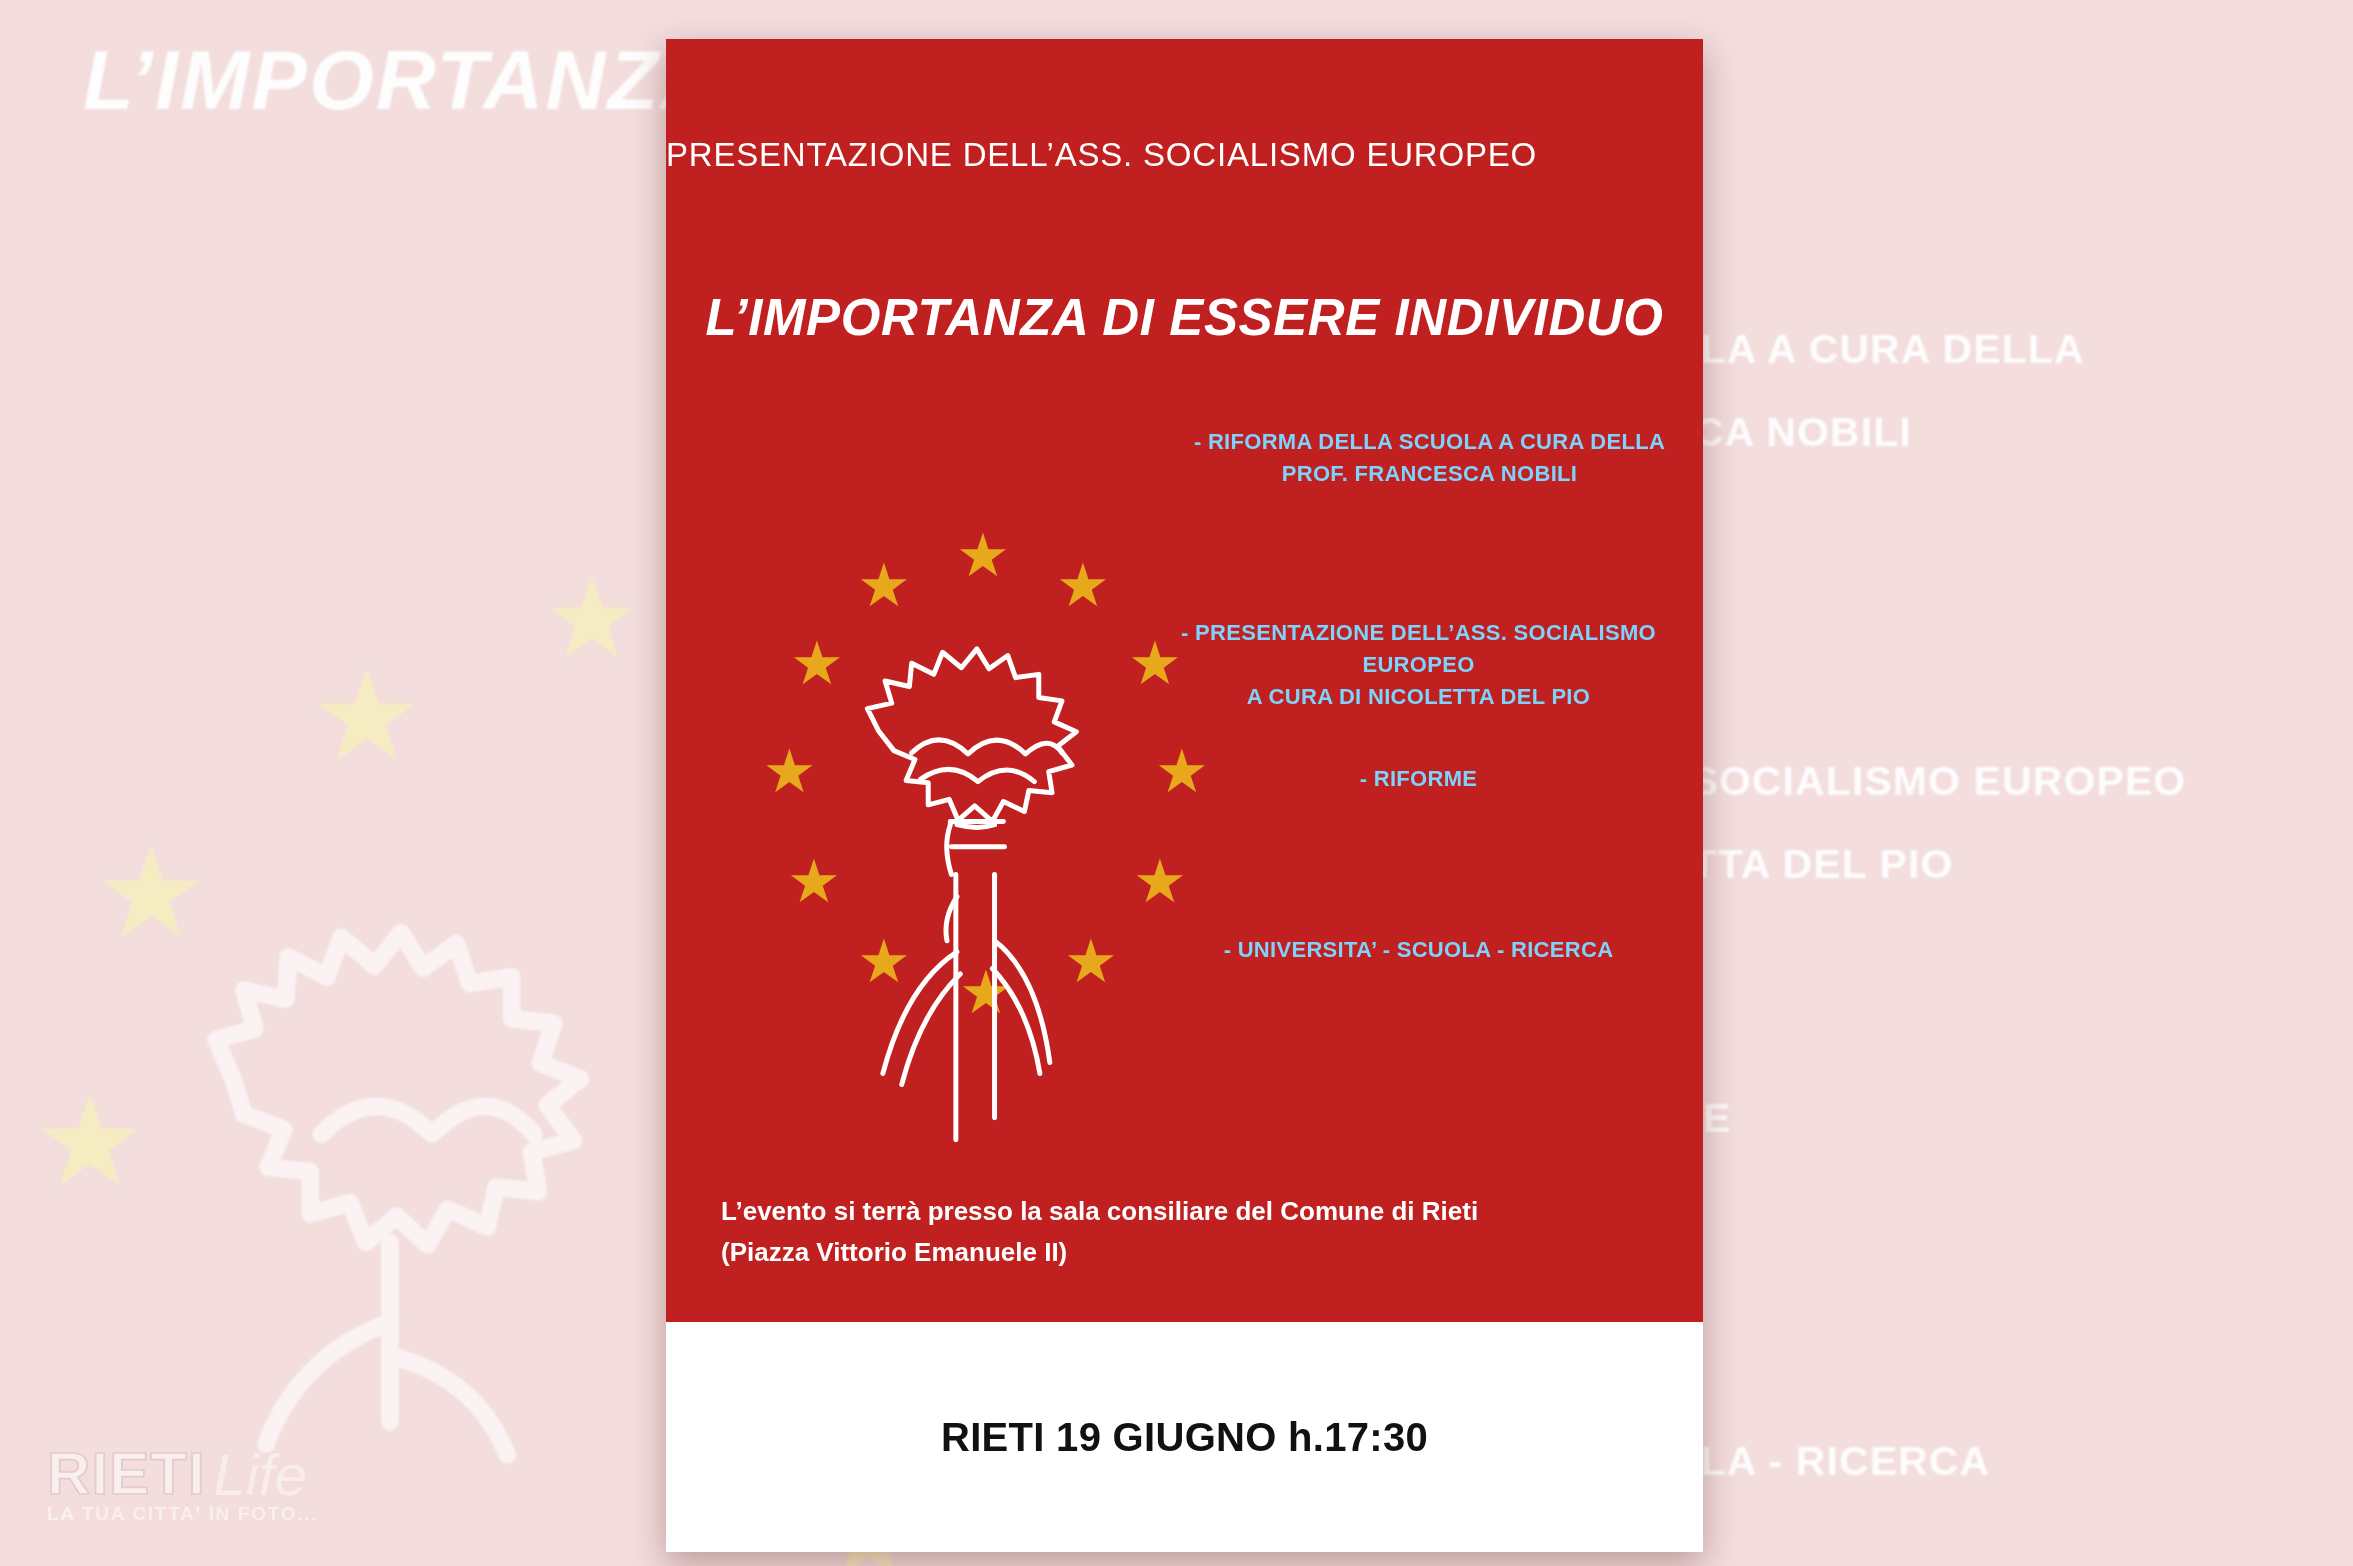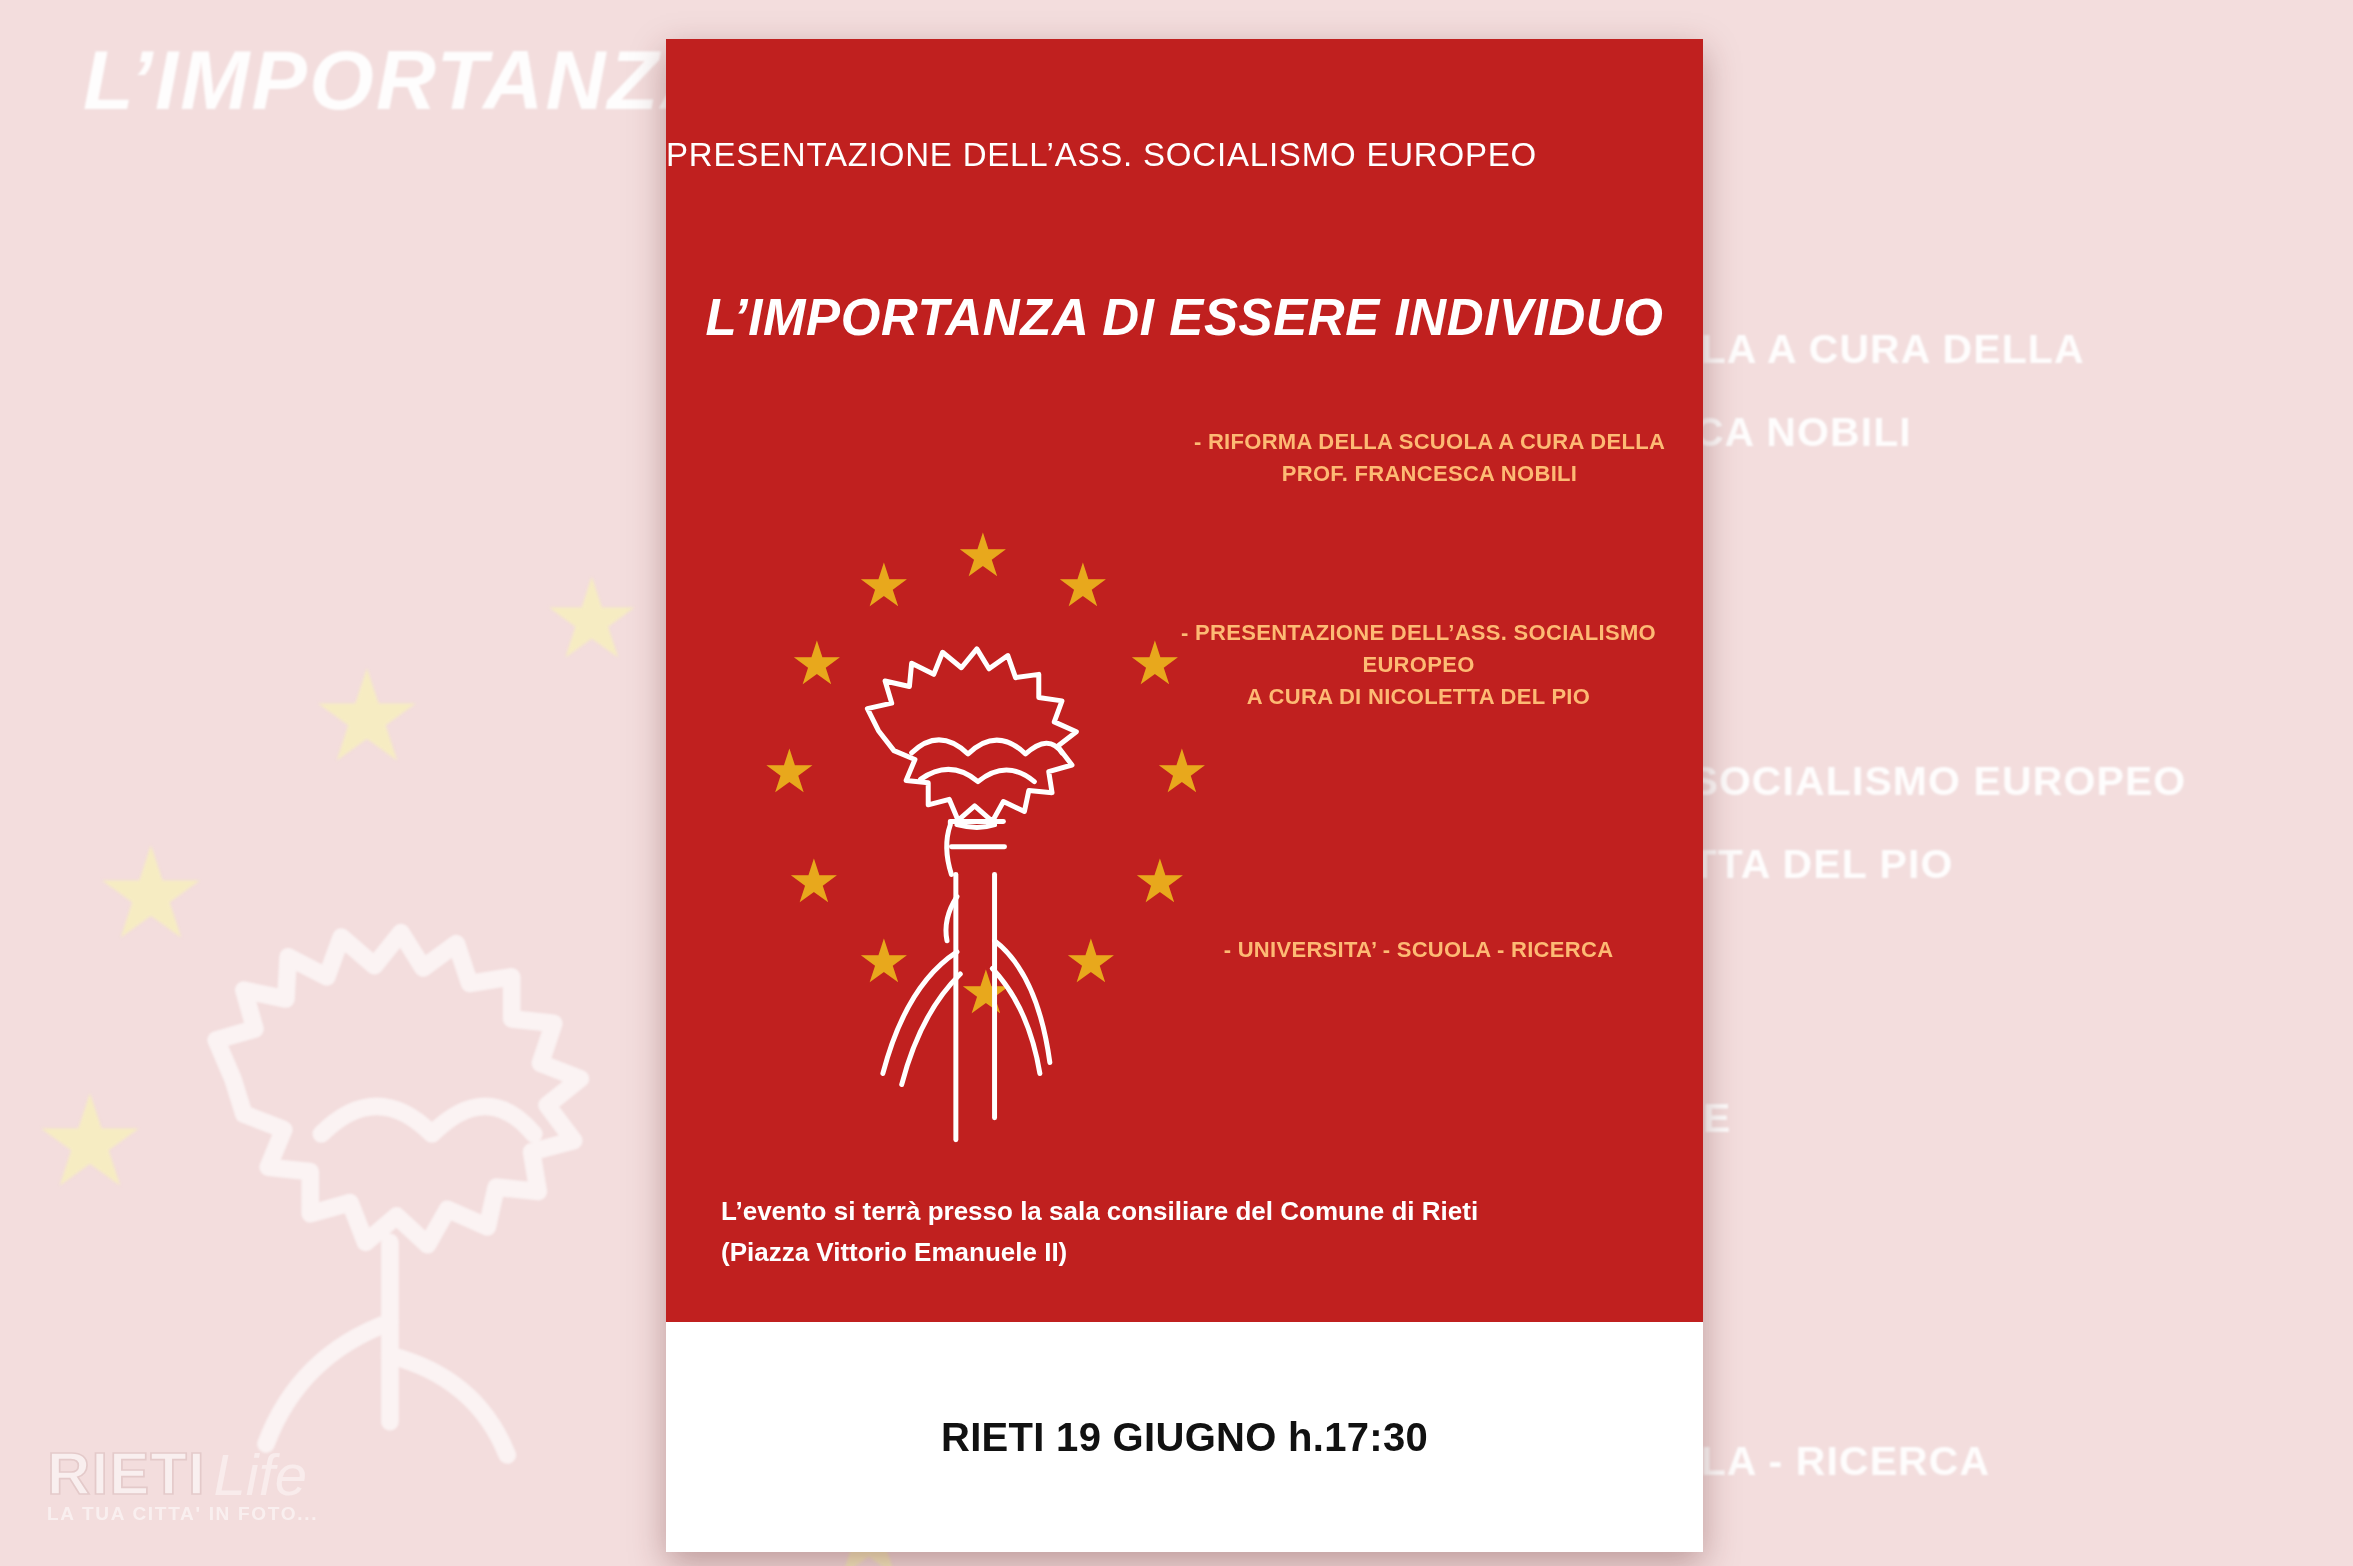--- a/index.html
+++ b/index.html
@@ -151,21 +151,21 @@
     text-align: center;
     color: #ffffff;
     font-size: 51px;
     font-style: italic;
     font-weight: 800;
     letter-spacing: 0.6px;
   }
 
   .bullet {
     position: absolute;
-    color: #fdba74;
+    color: #7dd3fc;
     font-size: 22px;
     font-weight: 700;
     letter-spacing: 0.3px;
     text-align: center;
     line-height: 1.45;
   }
   .b1 { top: 387px;  left: 498px; width: 531px; }
   .b2 { top: 578px; left: 476px; width: 553px; }
   .b3 { top: 724px; left: 476px; width: 553px; }
   .b4 { top: 895px; left: 476px; width: 553px; }
@@ -259,20 +259,21 @@
 
     <div class="poster-red">
 
       <div class="kicker">PRESENTAZIONE DELL’ASS. SOCIALISMO EUROPEO</div>
       <div class="headline">L’IMPORTANZA DI ESSERE INDIVIDUO</div>
 
       <div class="bullet b1" style="white-space:pre-line;">- RIFORMA DELLA SCUOLA A CURA DELLA
 PROF. FRANCESCA NOBILI</div>
       <div class="bullet b2" style="white-space:pre-line;">- PRESENTAZIONE DELL’ASS. SOCIALISMO EUROPEO
 A CURA DI NICOLETTA DEL PIO</div>
+      <div class="bullet b3" style="white-space:pre-line;">- RIFORME</div>
       <div class="bullet b4" style="white-space:pre-line;">- UNIVERSITA’ - SCUOLA - RICERCA</div>
 
       <div class="emblem">
         <div class="star" style="left:210px; top:0px;">★</div>
         <div class="star" style="left:310px; top:30px;">★</div>
         <div class="star" style="left:382px; top:108px;">★</div>
         <div class="star" style="left:409px; top:216px;">★</div>
         <div class="star" style="left:387px; top:326px;">★</div>
         <div class="star" style="left:318px; top:406px;">★</div>
         <div class="star" style="left:213px; top:437px;">★</div>

